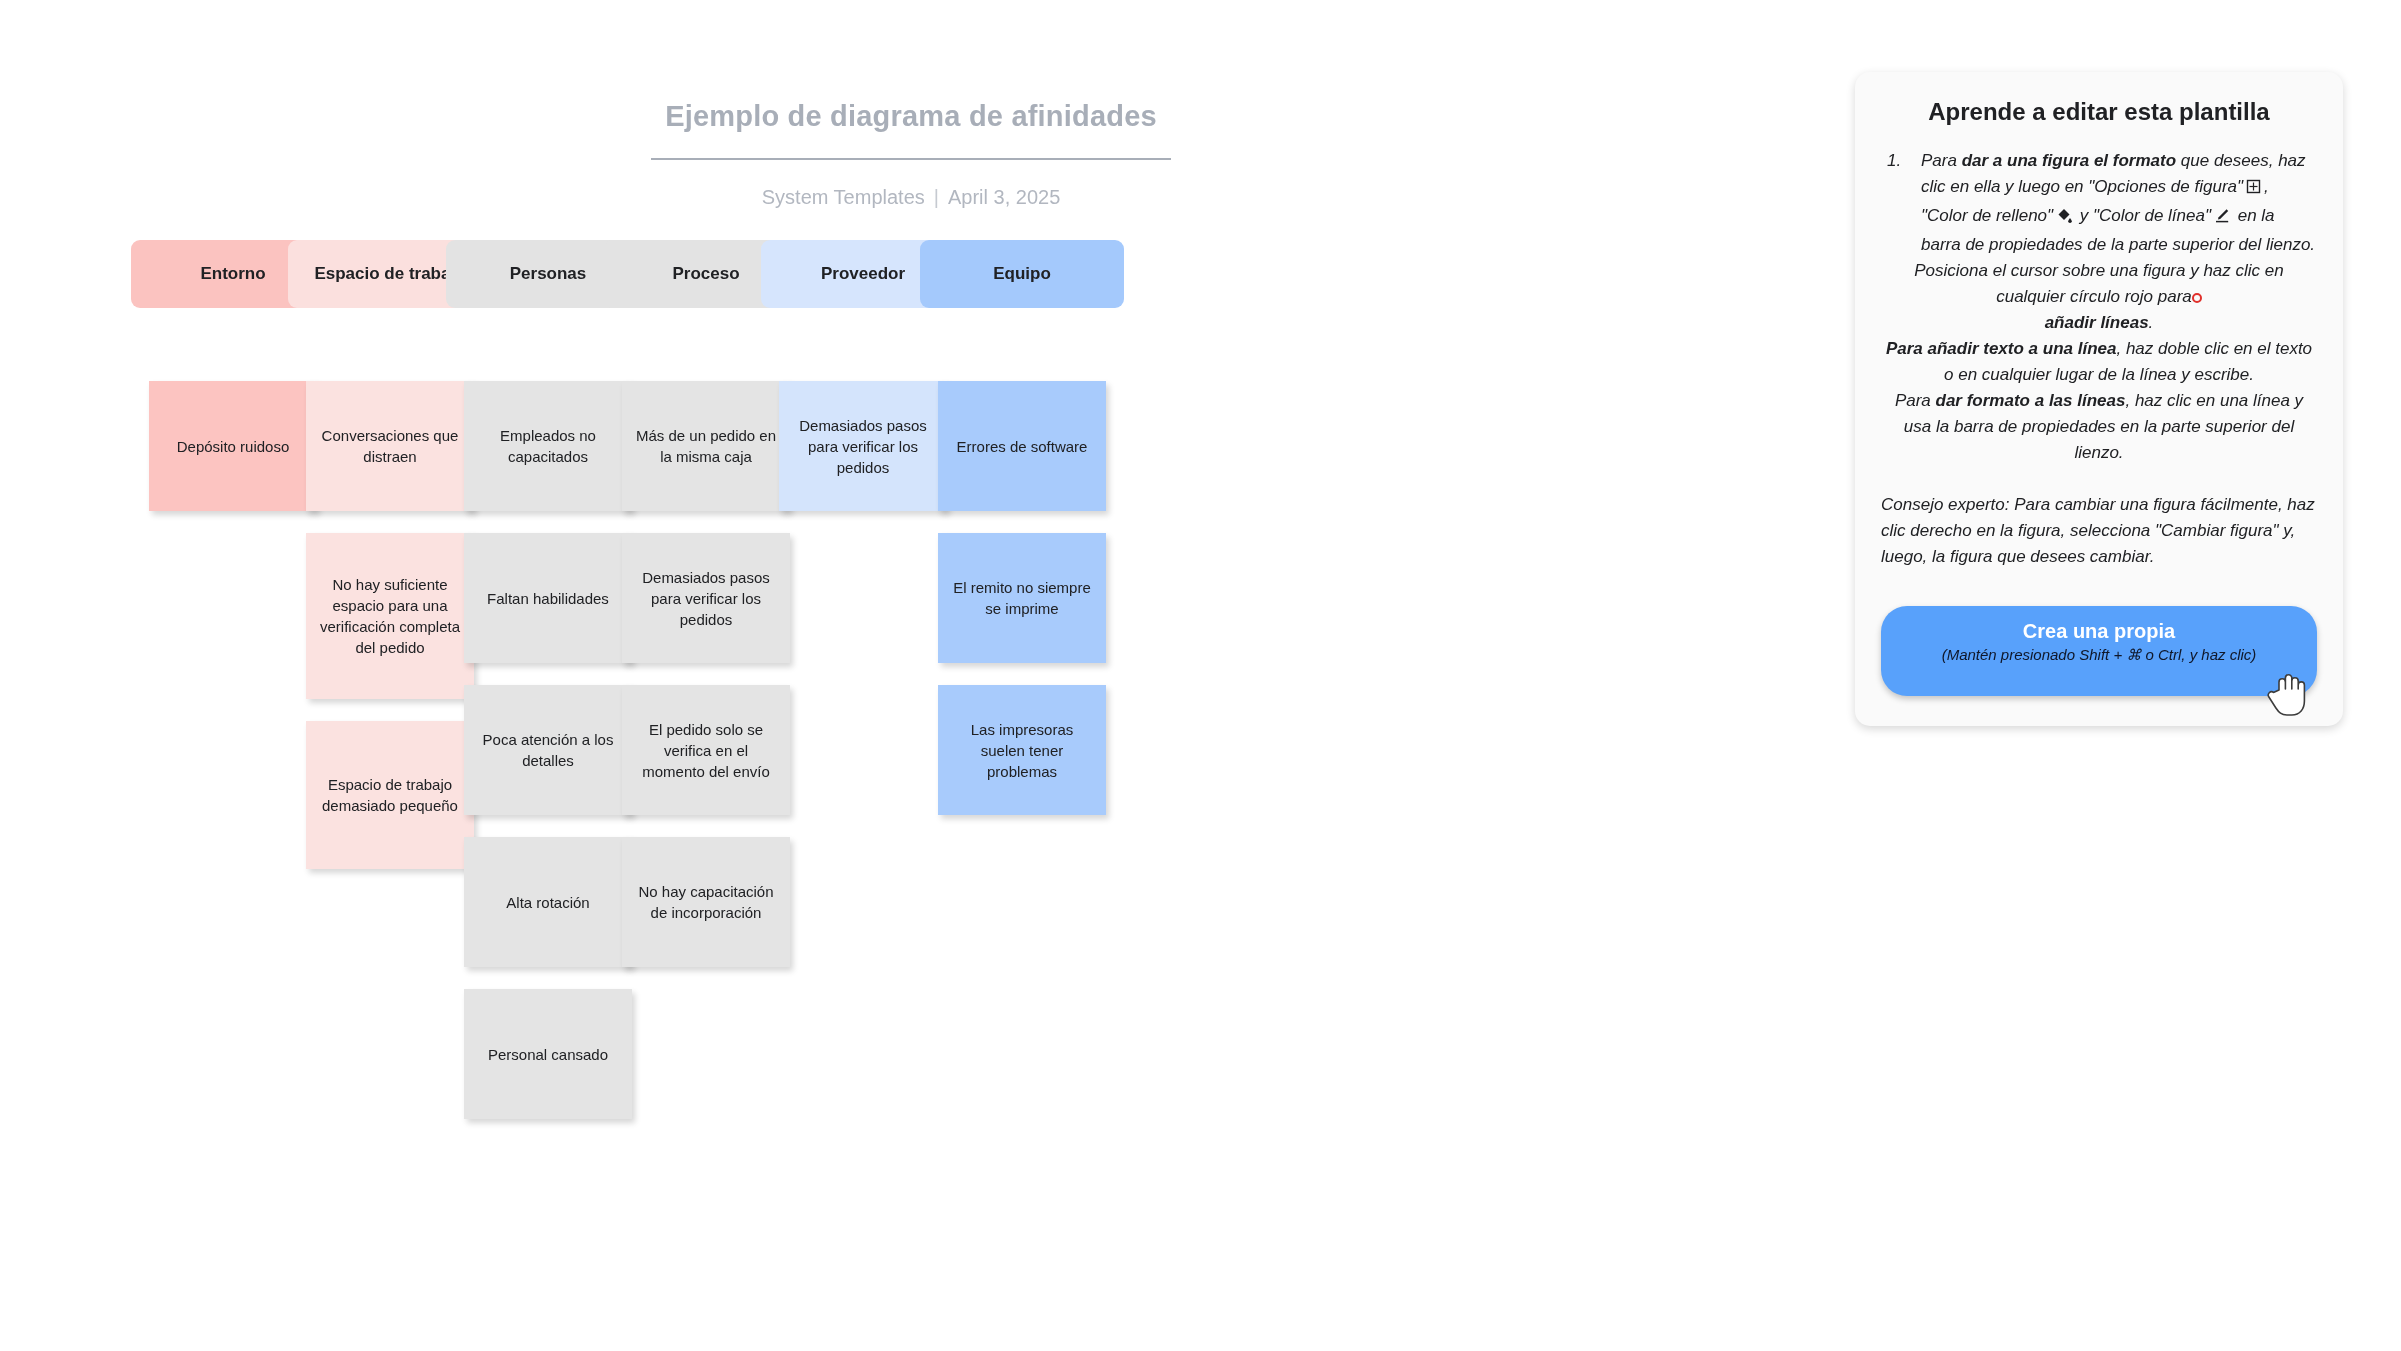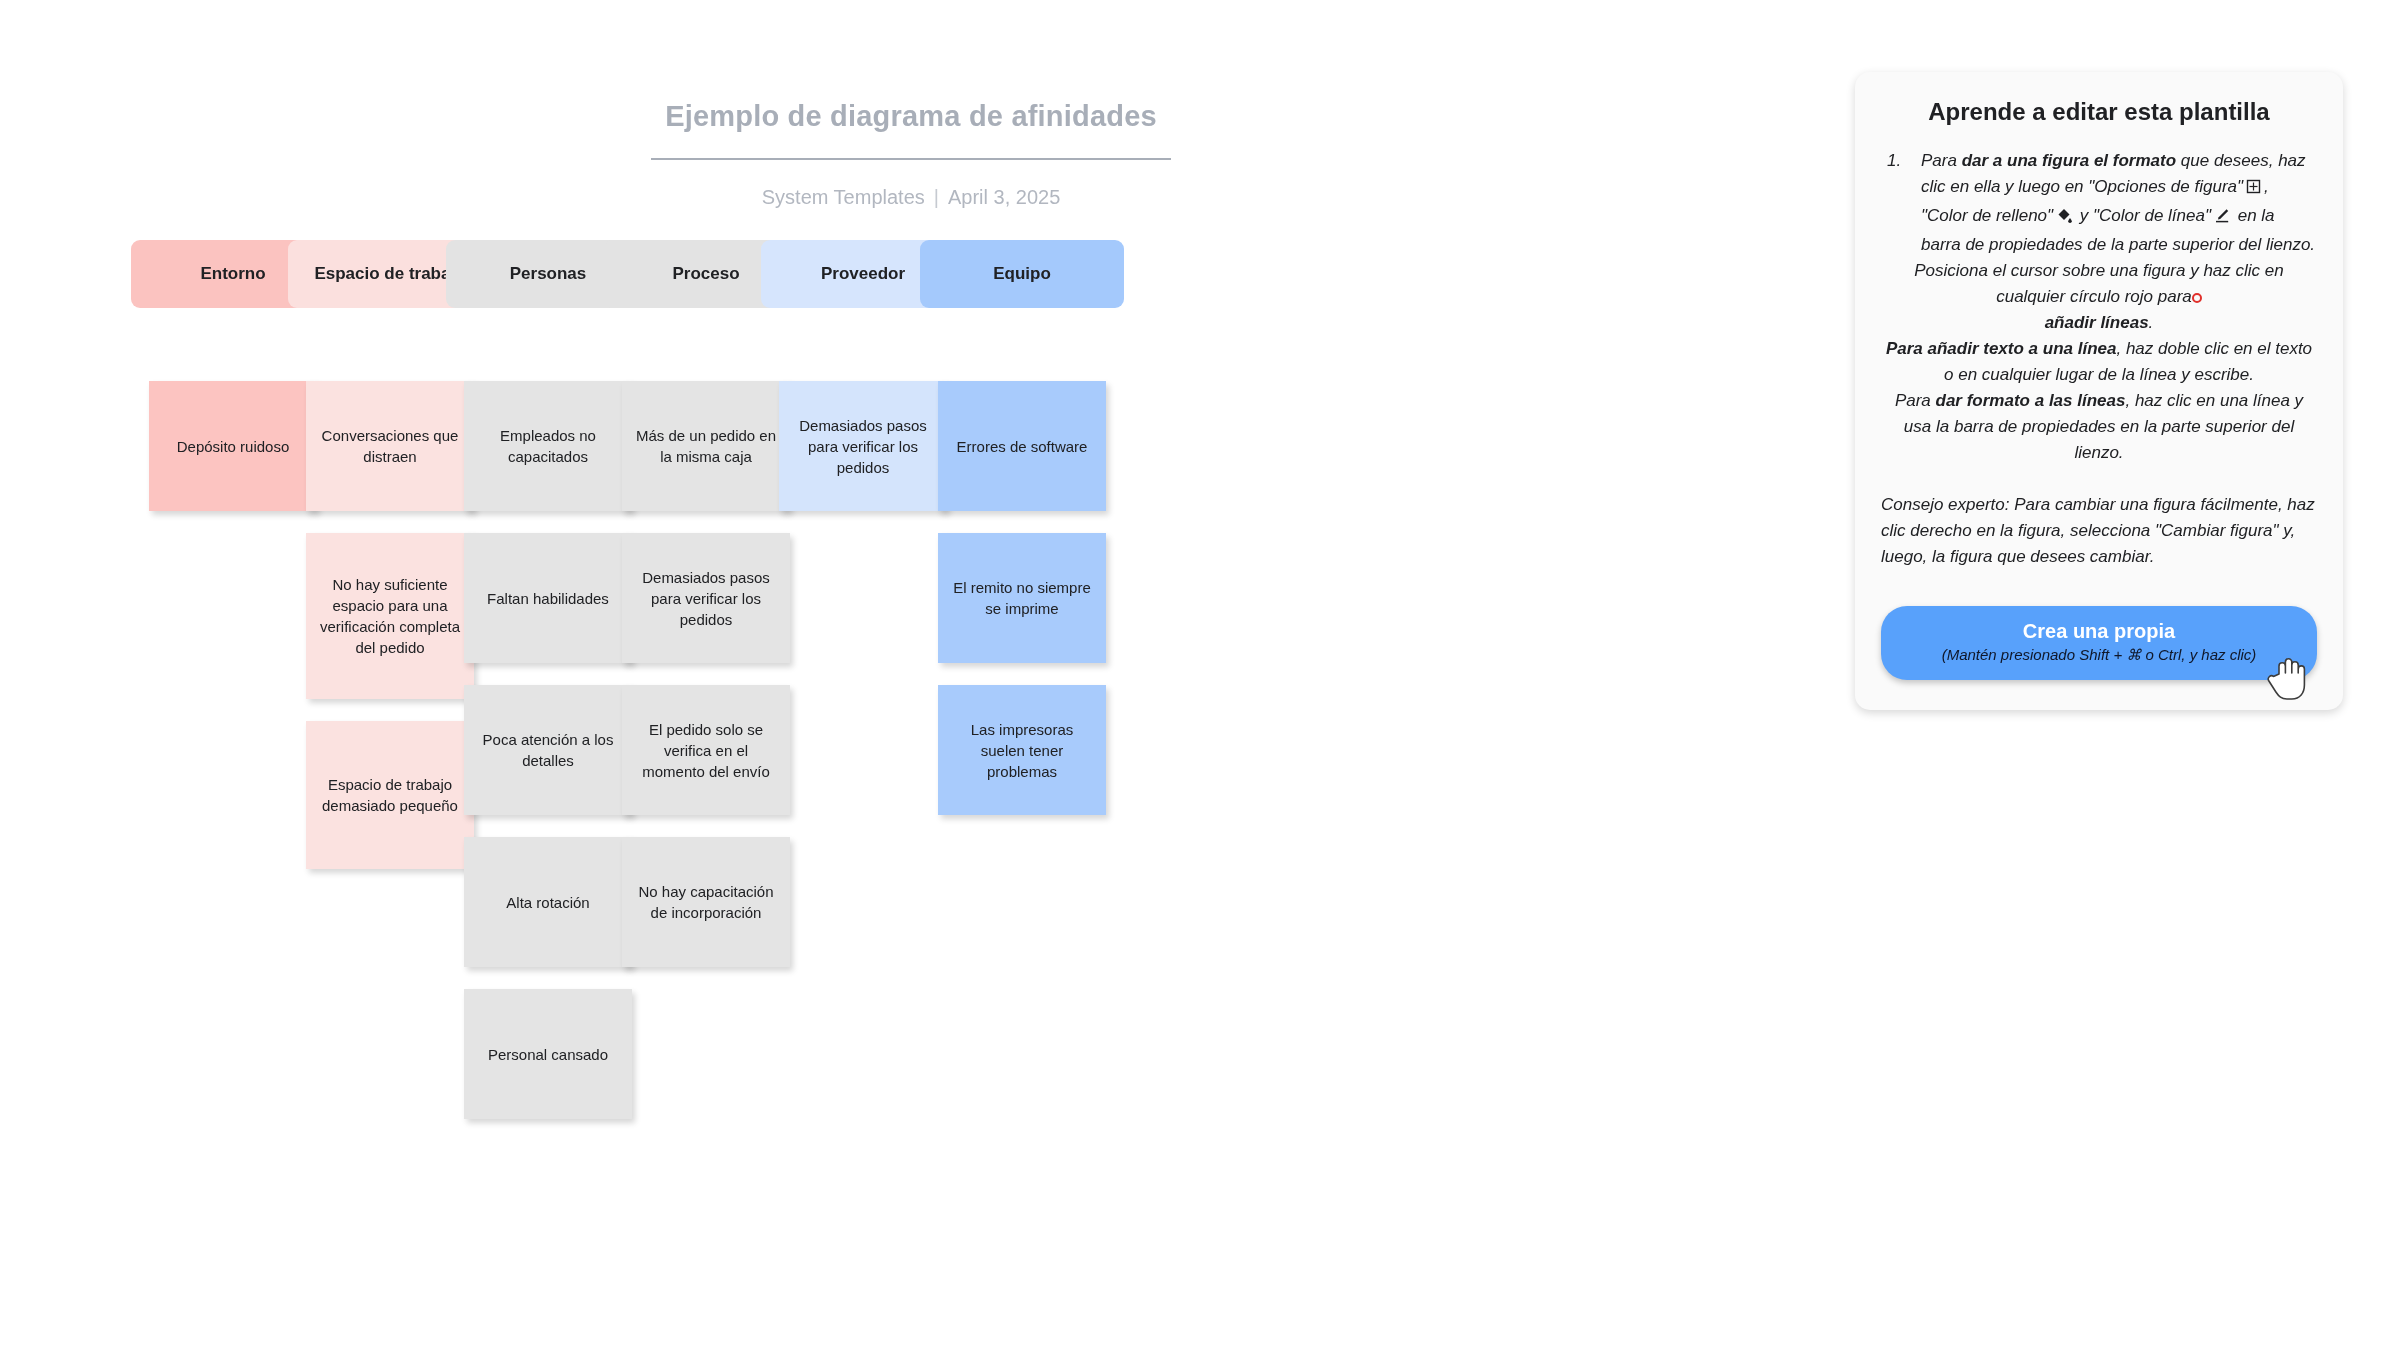--- a/index.html
+++ b/index.html
@@ -166,21 +166,21 @@
 
   #cta-wrap {
     position: relative;
     margin-top: 36px;
   }
   #cta-button {
     width: 100%;
     background: #58a1fb;
     border: none;
     border-radius: 26px;
-    padding: 12px 10px 15px 10px;
+    padding: 12px 10px 31px 10px;
     box-shadow: 0 3px 6px rgba(0,0,0,0.22);
     cursor: pointer;
     display: block;
   }
   #cta-main {
     display: block;
     color: #ffffff;
     font-size: 20px;
     font-weight: bold;
     text-align: center;

